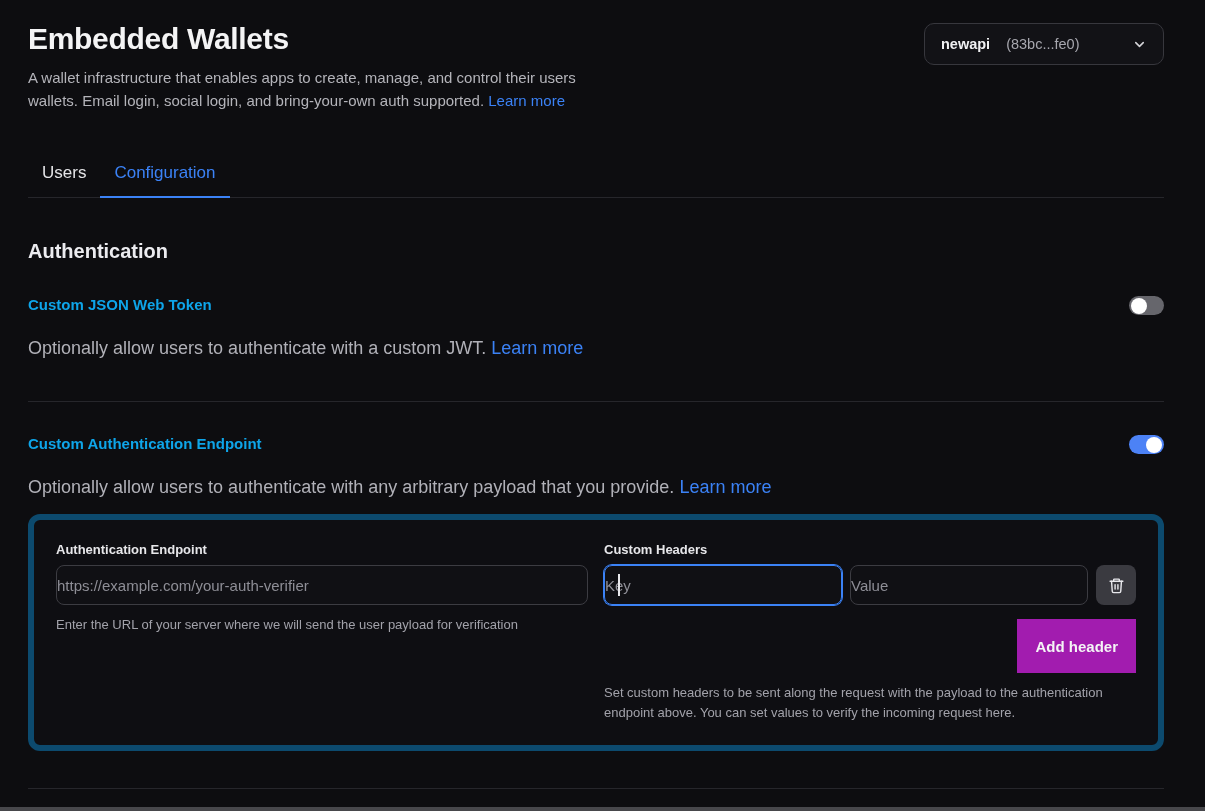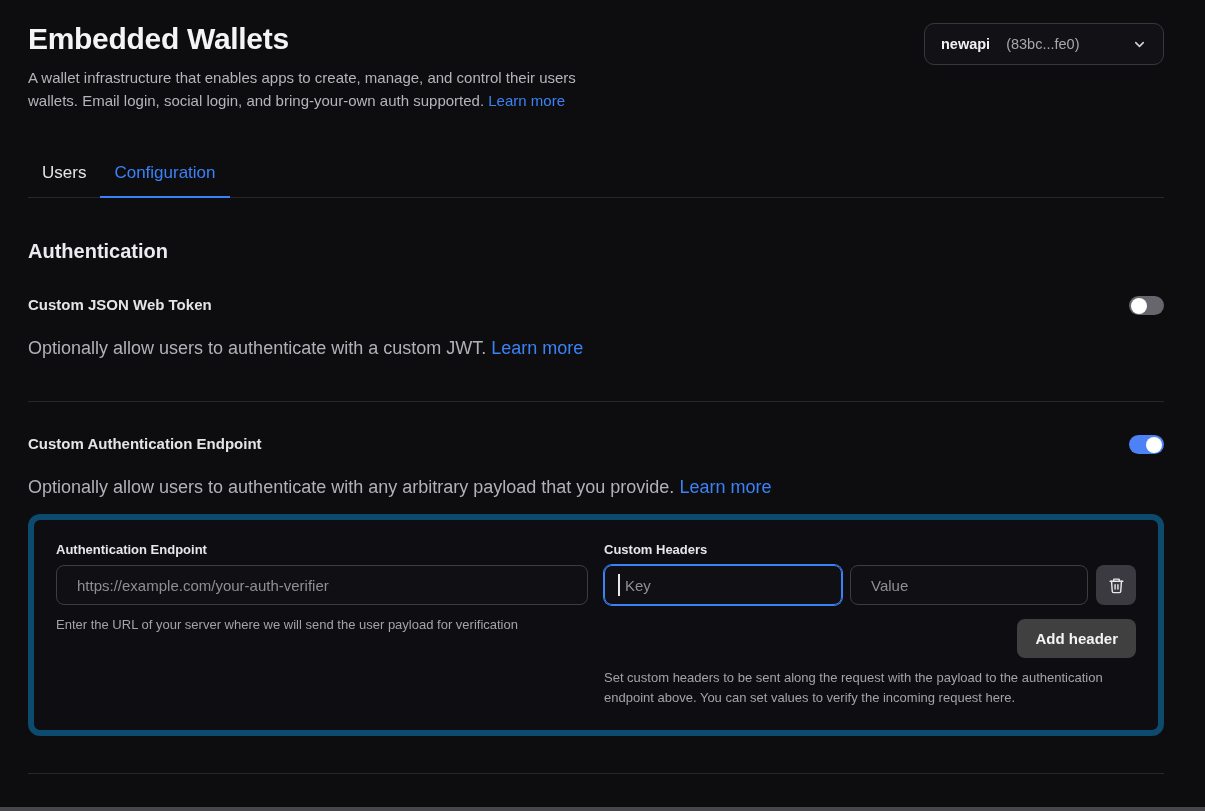--- a/index.html
+++ b/index.html
@@ -35,21 +35,21 @@
     padding:6px 14px 13px 14px; font-size:17px; color:#e4e4e7;
     cursor:pointer; position:relative; margin-bottom:-1px;
   }
   .tab.active { color:#3b82f6; border-bottom:2.5px solid #3b82f6; }
 
   
   .section-heading { margin-top:42px; font-size:20px; font-weight:700; color:#ececf0; }
 
   .setting-row { display:flex; justify-content:space-between; align-items:flex-start; }
   .setting-row.first { margin-top:33px; }
-  .setting-title { font-size:15px; font-weight:700; color:#e5e5e5; }
+  .setting-title { font-size:15px; font-weight:700; color:#0ea5e9; }
   .setting-desc { margin-top:25px; font-size:18px; color:#b1b1b8; }
 
   .divider { height:1px; background:#26262b; border:none; }
   .divider.d1 { margin-top:42px; }
   .divider.d2 { margin-top:37px; }
 
   
   .toggle {
     width:35px; height:19px; border-radius:10px; background:#66666c;
     position:relative; cursor:pointer; flex:none; margin-top:0;
@@ -64,43 +64,43 @@
   
   .card {
     margin-top:16px; border:6px solid #0c4a6e; border-radius:12px;
     background:#0e0e12; padding:22px; display:flex; gap:16px;
   }
   .card-col { flex:1; min-width:0; }
   .field-label { font-size:13px; font-weight:700; color:#e7e7ea; }
   .text-input {
     margin-top:8px; width:100%; height:40px; border-radius:8px;
     border:1px solid #3c3c42; background:rgba(255,255,255,0.01);
-    color:#e7e7ea; font-size:15px; padding:0 20px;
+    color:#e7e7ea; font-size:15px; padding:0 0;
     font-family:"Liberation Sans", sans-serif; outline:none;
   }
   .text-input::placeholder { color:#8e8e96; }
   .field-help { margin-top:10px; font-size:13px; color:#a2a2aa; line-height:20px; }
 
   .headers-row { margin-top:8px; display:flex; gap:8px; align-items:flex-start; }
   .input-wrap { flex:1; position:relative; min-width:0; }
   .input-wrap .text-input { margin-top:0; }
   .input-wrap.focused .text-input {
     border-color:#3b82f6; box-shadow:0 0 0 1px #3b82f6;
   }
   .caret { position:absolute; left:14px; top:9px; width:1.5px; height:22px; background:#e8e8ec; }
 
   .icon-btn {
     flex:none; width:40px; height:40px; border-radius:8px; border:none;
     background:#3a3a40; color:#e8e8ec; display:flex; align-items:center;
     justify-content:center; cursor:pointer;
   }
   .add-header-row { display:flex; justify-content:flex-end; margin-top:14px; }
   .gray-btn {
-    height:39px; padding:0 18px; border:none; border-radius:8px;
-    background:#404040; color:#f4f4f5; font-size:15px; font-weight:700;
+    height:54px; padding:0 18px; border:none; border-radius:0;
+    background:#a21caf; color:#f4f4f5; font-size:15px; font-weight:700;
     font-family:"Liberation Sans", sans-serif; cursor:pointer;
   }
 
   
   .footer-row { display:flex; justify-content:flex-end; margin-top:34px; }
   .primary-btn {
     height:36px; padding:0 16px; border:none; border-radius:8px;
     background:#4b80f1; color:#fff; font-size:15px; font-weight:700;
     font-family:"Liberation Sans", sans-serif; cursor:pointer;
   }

